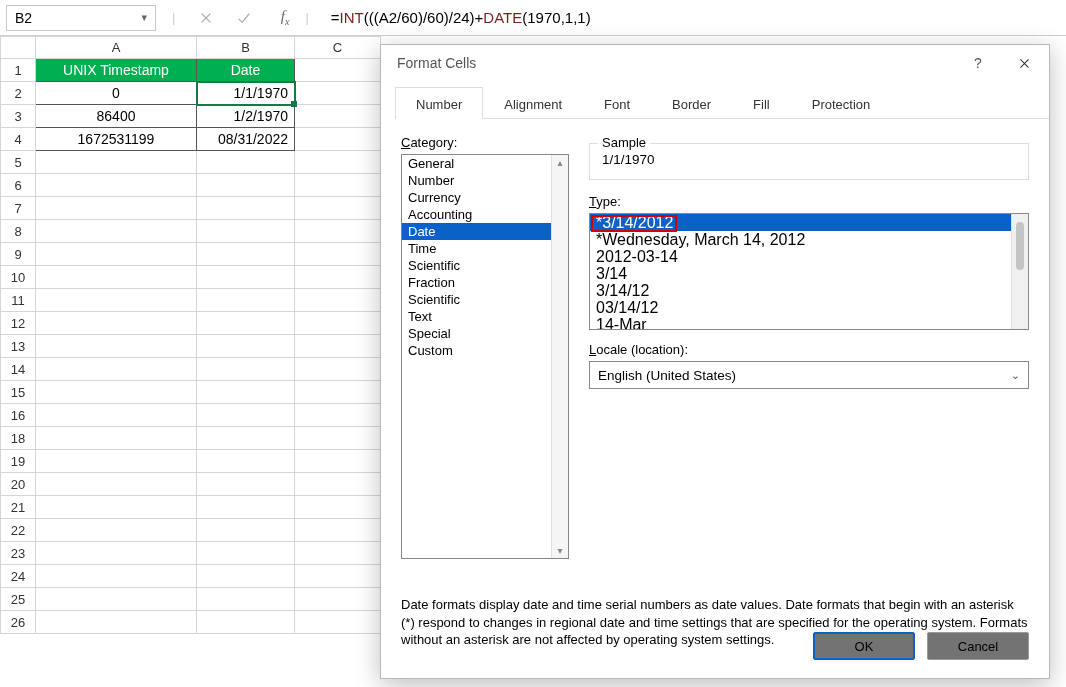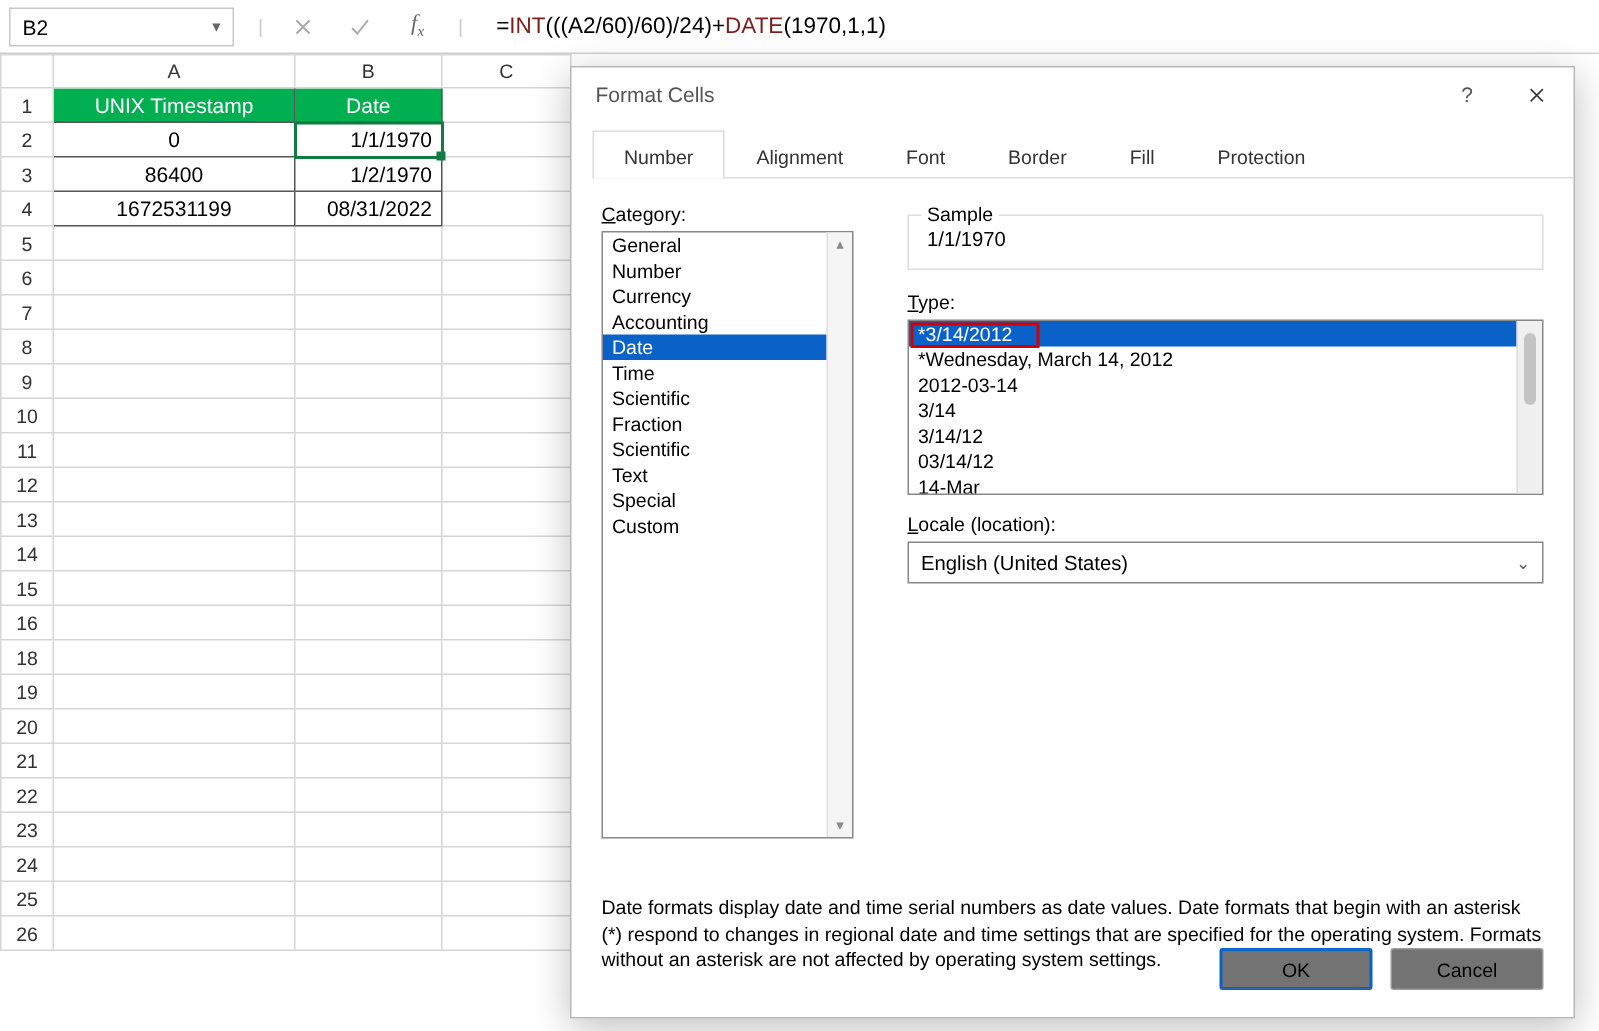--- a/index.html
+++ b/index.html
@@ -2,21 +2,21 @@
 <html><head>
 <meta charset="utf-8">
 <style>
 html,body{margin:0;padding:0;font-family:"Segoe UI",Arial,sans-serif;font-size:13px;background:#fff;color:#000;width:1066px;height:687px;overflow:hidden}
 *{box-sizing:border-box}
 
 
 .fbar{display:flex;align-items:center;height:36px;border-bottom:1px solid #d0d0d0;padding:0 6px;gap:16px}
 .cellref{width:150px;height:26px;border:1px solid #c8c8c8;display:flex;align-items:center;padding:0 8px;font-size:14px;justify-content:space-between;background:#fff}
 .cellref .dd{color:#666;font-size:11px}
-.fx-ico{width:22px;height:22px;display:flex;align-items:center;justify-content:center;color:#666}
+.fx-ico{width:22px;height:22px;display:flex;align-items:center;justify-content:flex-end;color:#666}
 .fx-ico.disabled{color:#aaa}
 .fx-ico svg{width:14px;height:14px}
 .fbar .formula{flex:1;font-size:15px;padding-left:6px}
 .formula .fn{color:#7f1d1d}
 
 
 .sheet{position:relative}
 table.grid{border-collapse:collapse;table-layout:fixed}
 .grid th,.grid td{border:1px solid #d6d6d6;font-weight:normal}
 .grid thead th{background:#fff;height:22px;text-align:center;font-size:13px;color:#333}
@@ -34,30 +34,30 @@
 .dlg{position:absolute;left:380px;top:44px;width:670px;height:635px;background:#fff;border:1px solid #b8b8b8;box-shadow:0 6px 24px rgba(0,0,0,0.25)}
 .dlg-title{height:36px;display:flex;align-items:center;justify-content:space-between;padding:0 4px 0 16px;color:#555;font-size:14px}
 .dlg-title .r{display:flex;align-items:center;gap:4px}
 .titlebtn{width:42px;height:32px;display:flex;align-items:center;justify-content:center;color:#555}
 .titlebtn svg{width:13px;height:13px}
 .tabs{display:flex;margin-left:14px;margin-top:6px;border-bottom:1px solid #ddd}
 .tab{padding:9px 20px 7px;font-size:13px;color:#333;border:1px solid transparent;border-bottom:none;margin-bottom:-1px}
 .tab.active{border-color:#ddd;background:#fff}
 .body{padding:16px 20px 0 20px}
 .lbl{font-size:13px;margin-bottom:4px}
-.row2{display:flex;gap:36px}
+.row2{display:flex;gap:20px}
 .catbox{width:168px;height:405px;border:1px solid #888;position:relative;background:#fff}
 .catbox .item{padding:1px 6px;font-size:13px}
 .catbox .item.sel{background:#0a62c9;color:#fff}
 .catbox .sb{position:absolute;right:0;top:0;bottom:0;width:17px;background:#f5f5f5;border-left:1px solid #e0e0e0;display:flex;flex-direction:column;justify-content:space-between;align-items:center;color:#888;font-size:10px;padding:2px 0}
 .rightcol{flex:1}
 .sampbox{border:1px solid #ddd;padding:8px 12px 12px;position:relative;margin-top:8px}
 .sampbox .leg{position:absolute;top:-9px;left:8px;background:#fff;padding:0 4px;font-size:13px}
 .typebox{border:1px solid #888;margin-top:4px;height:117px;position:relative;background:#fff;overflow:hidden}
-.typebox .item{padding:0 6px;font-size:13px;line-height:17px}
+.typebox .item{padding:0 6px;font-size:16px;line-height:17px}
 .typebox .item.sel{background:#0a62c9;color:#fff}
 .typebox .hl{position:absolute;left:1px;top:1px;width:86px;height:17px;border:2px solid #d40000;pointer-events:none}
 .typebox .sb2{position:absolute;right:0;top:0;bottom:0;width:17px;background:#f0f0f0;border-left:1px solid #ddd;display:flex;align-items:flex-start;justify-content:center;padding-top:8px}
 .typebox .sb2 .thumb{width:8px;height:48px;background:#c4c4c4;border-radius:4px}
 .localebox{height:28px;border:1px solid #888;margin-top:4px;display:flex;align-items:center;justify-content:space-between;padding:0 8px;font-size:13.5px}
 .localebox .ar{font-size:11px;color:#555}
 .desc{font-size:13px;line-height:1.35;margin-top:37px;color:#000;padding:0 20px}
 .btnrow{position:absolute;bottom:18px;right:20px;display:flex;gap:12px}
 .btn{width:102px;height:28px;border:1px solid #999;background:#737373;display:flex;align-items:center;justify-content:center;font-size:13px;border-radius:2px}
 .btn.primary{border:1px solid #0a62c9;box-shadow:inset 0 0 0 1px #0a62c9}

